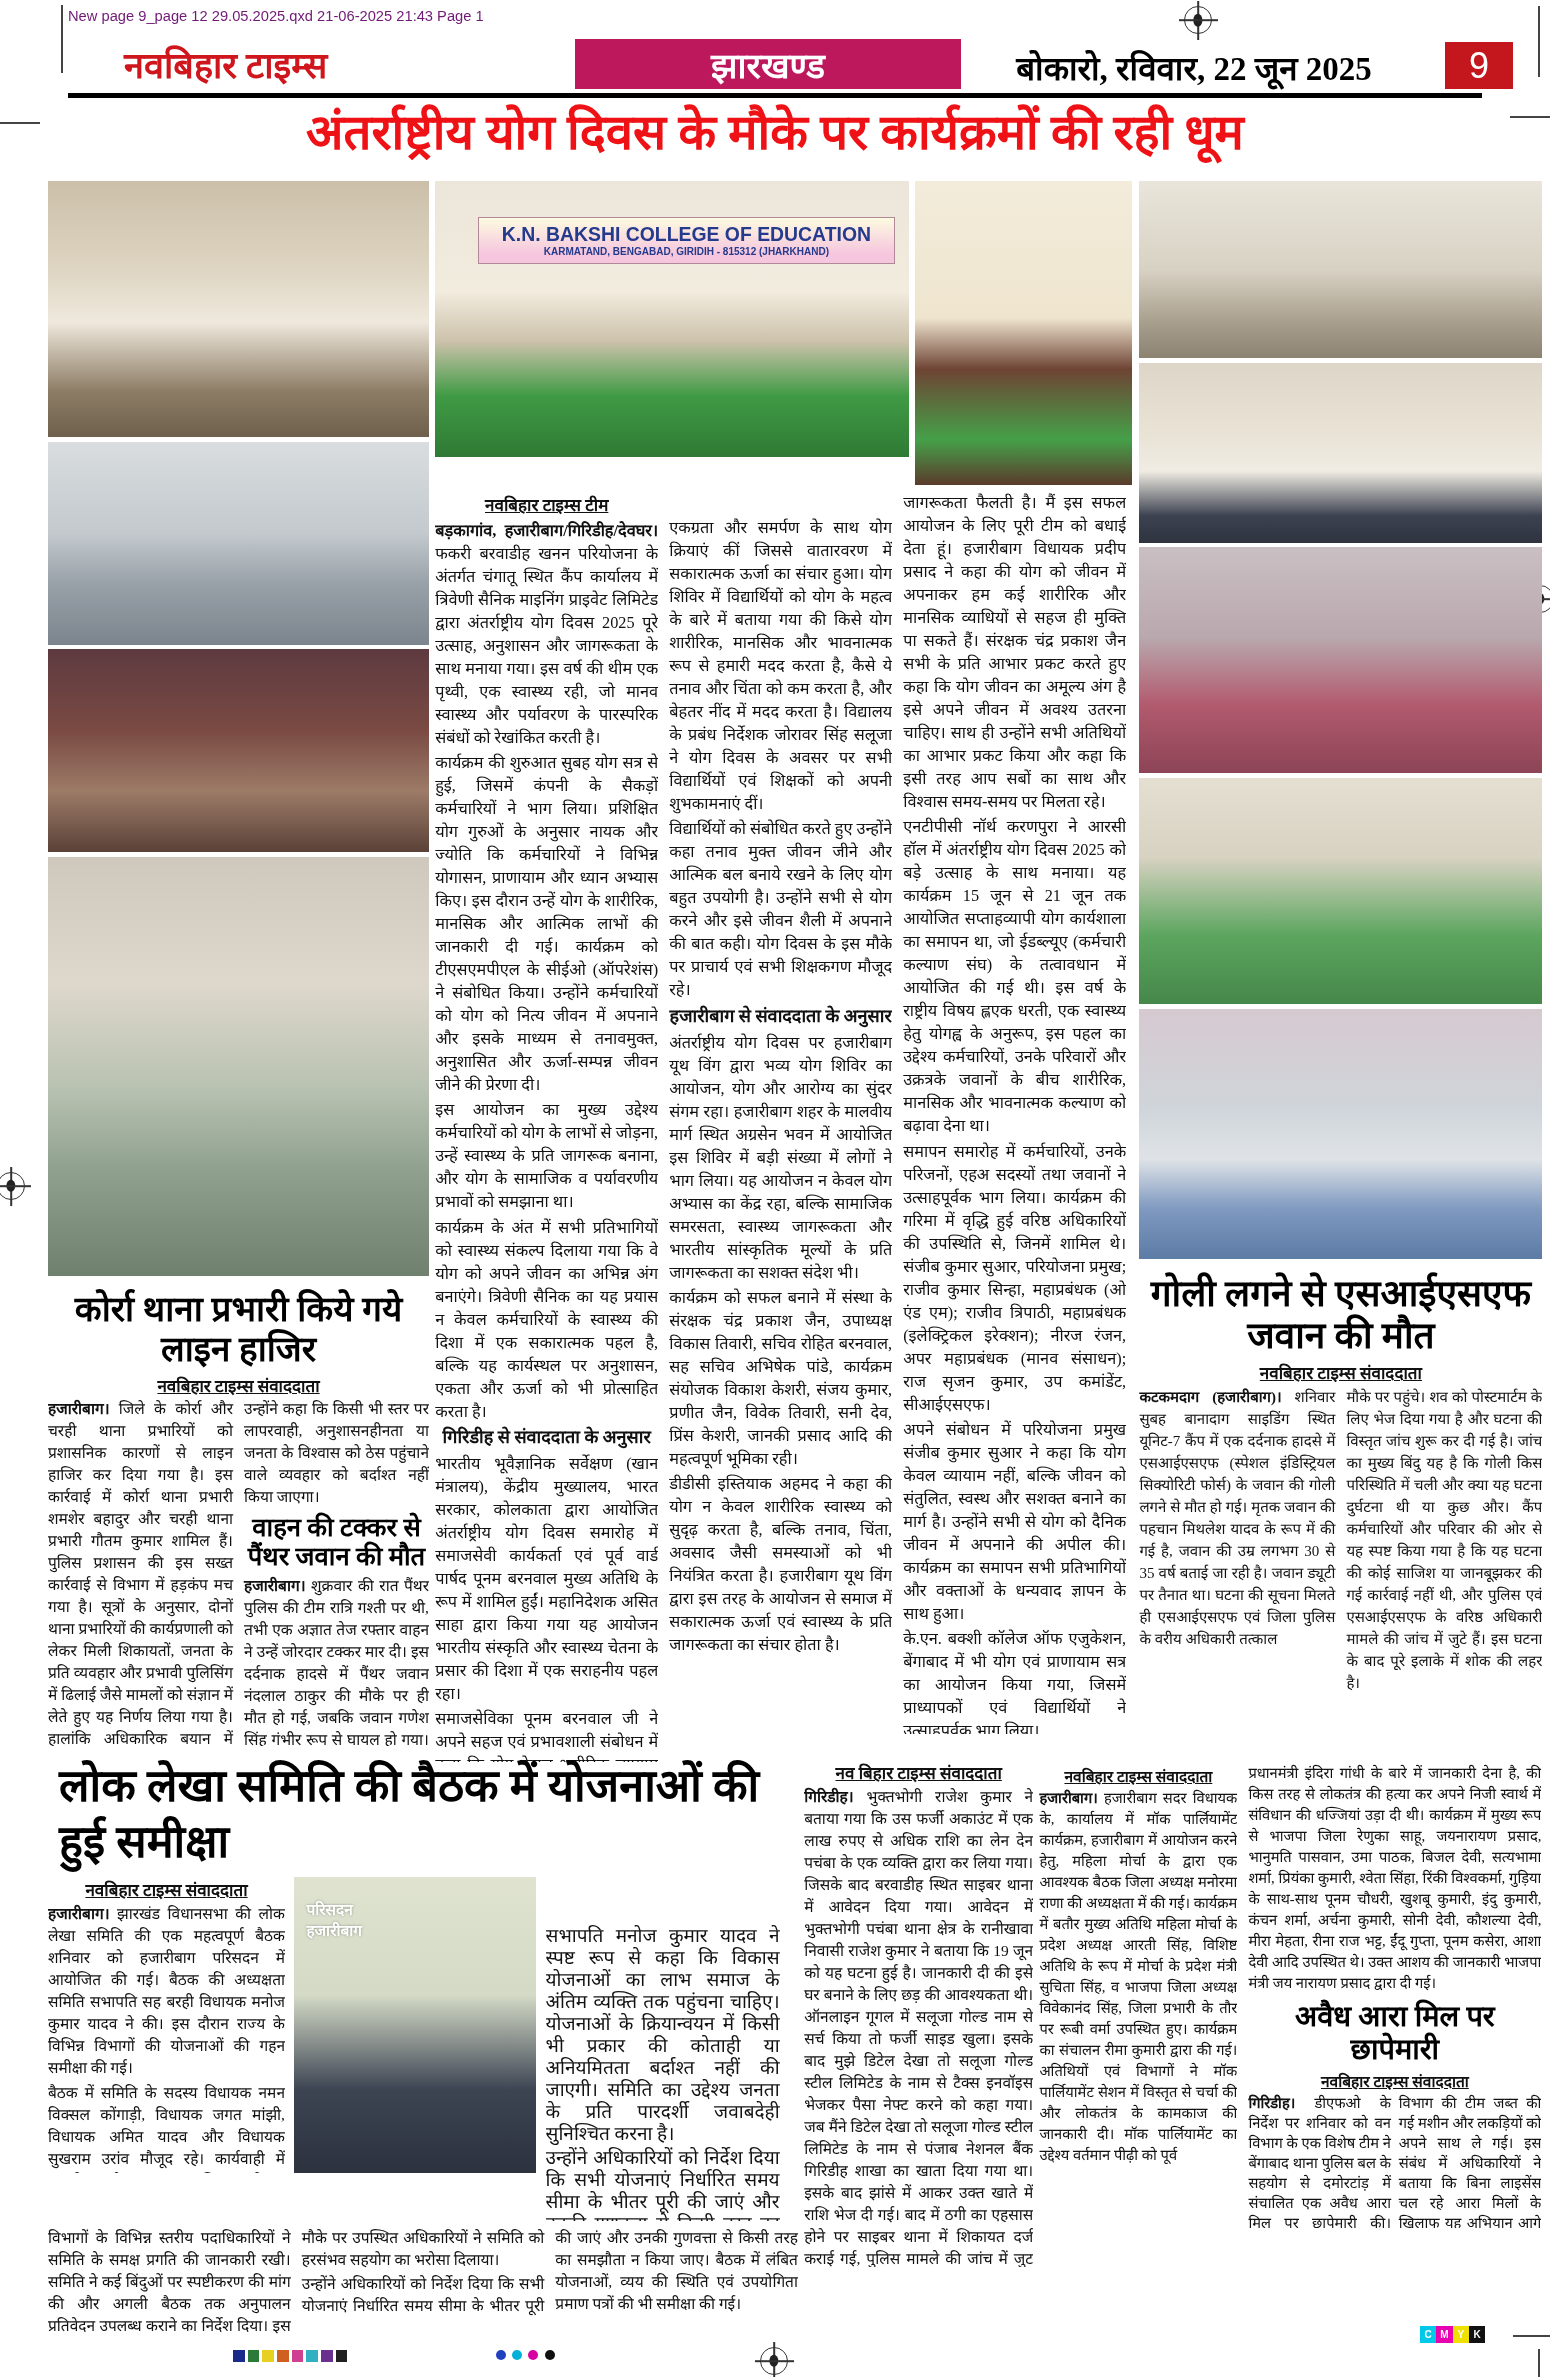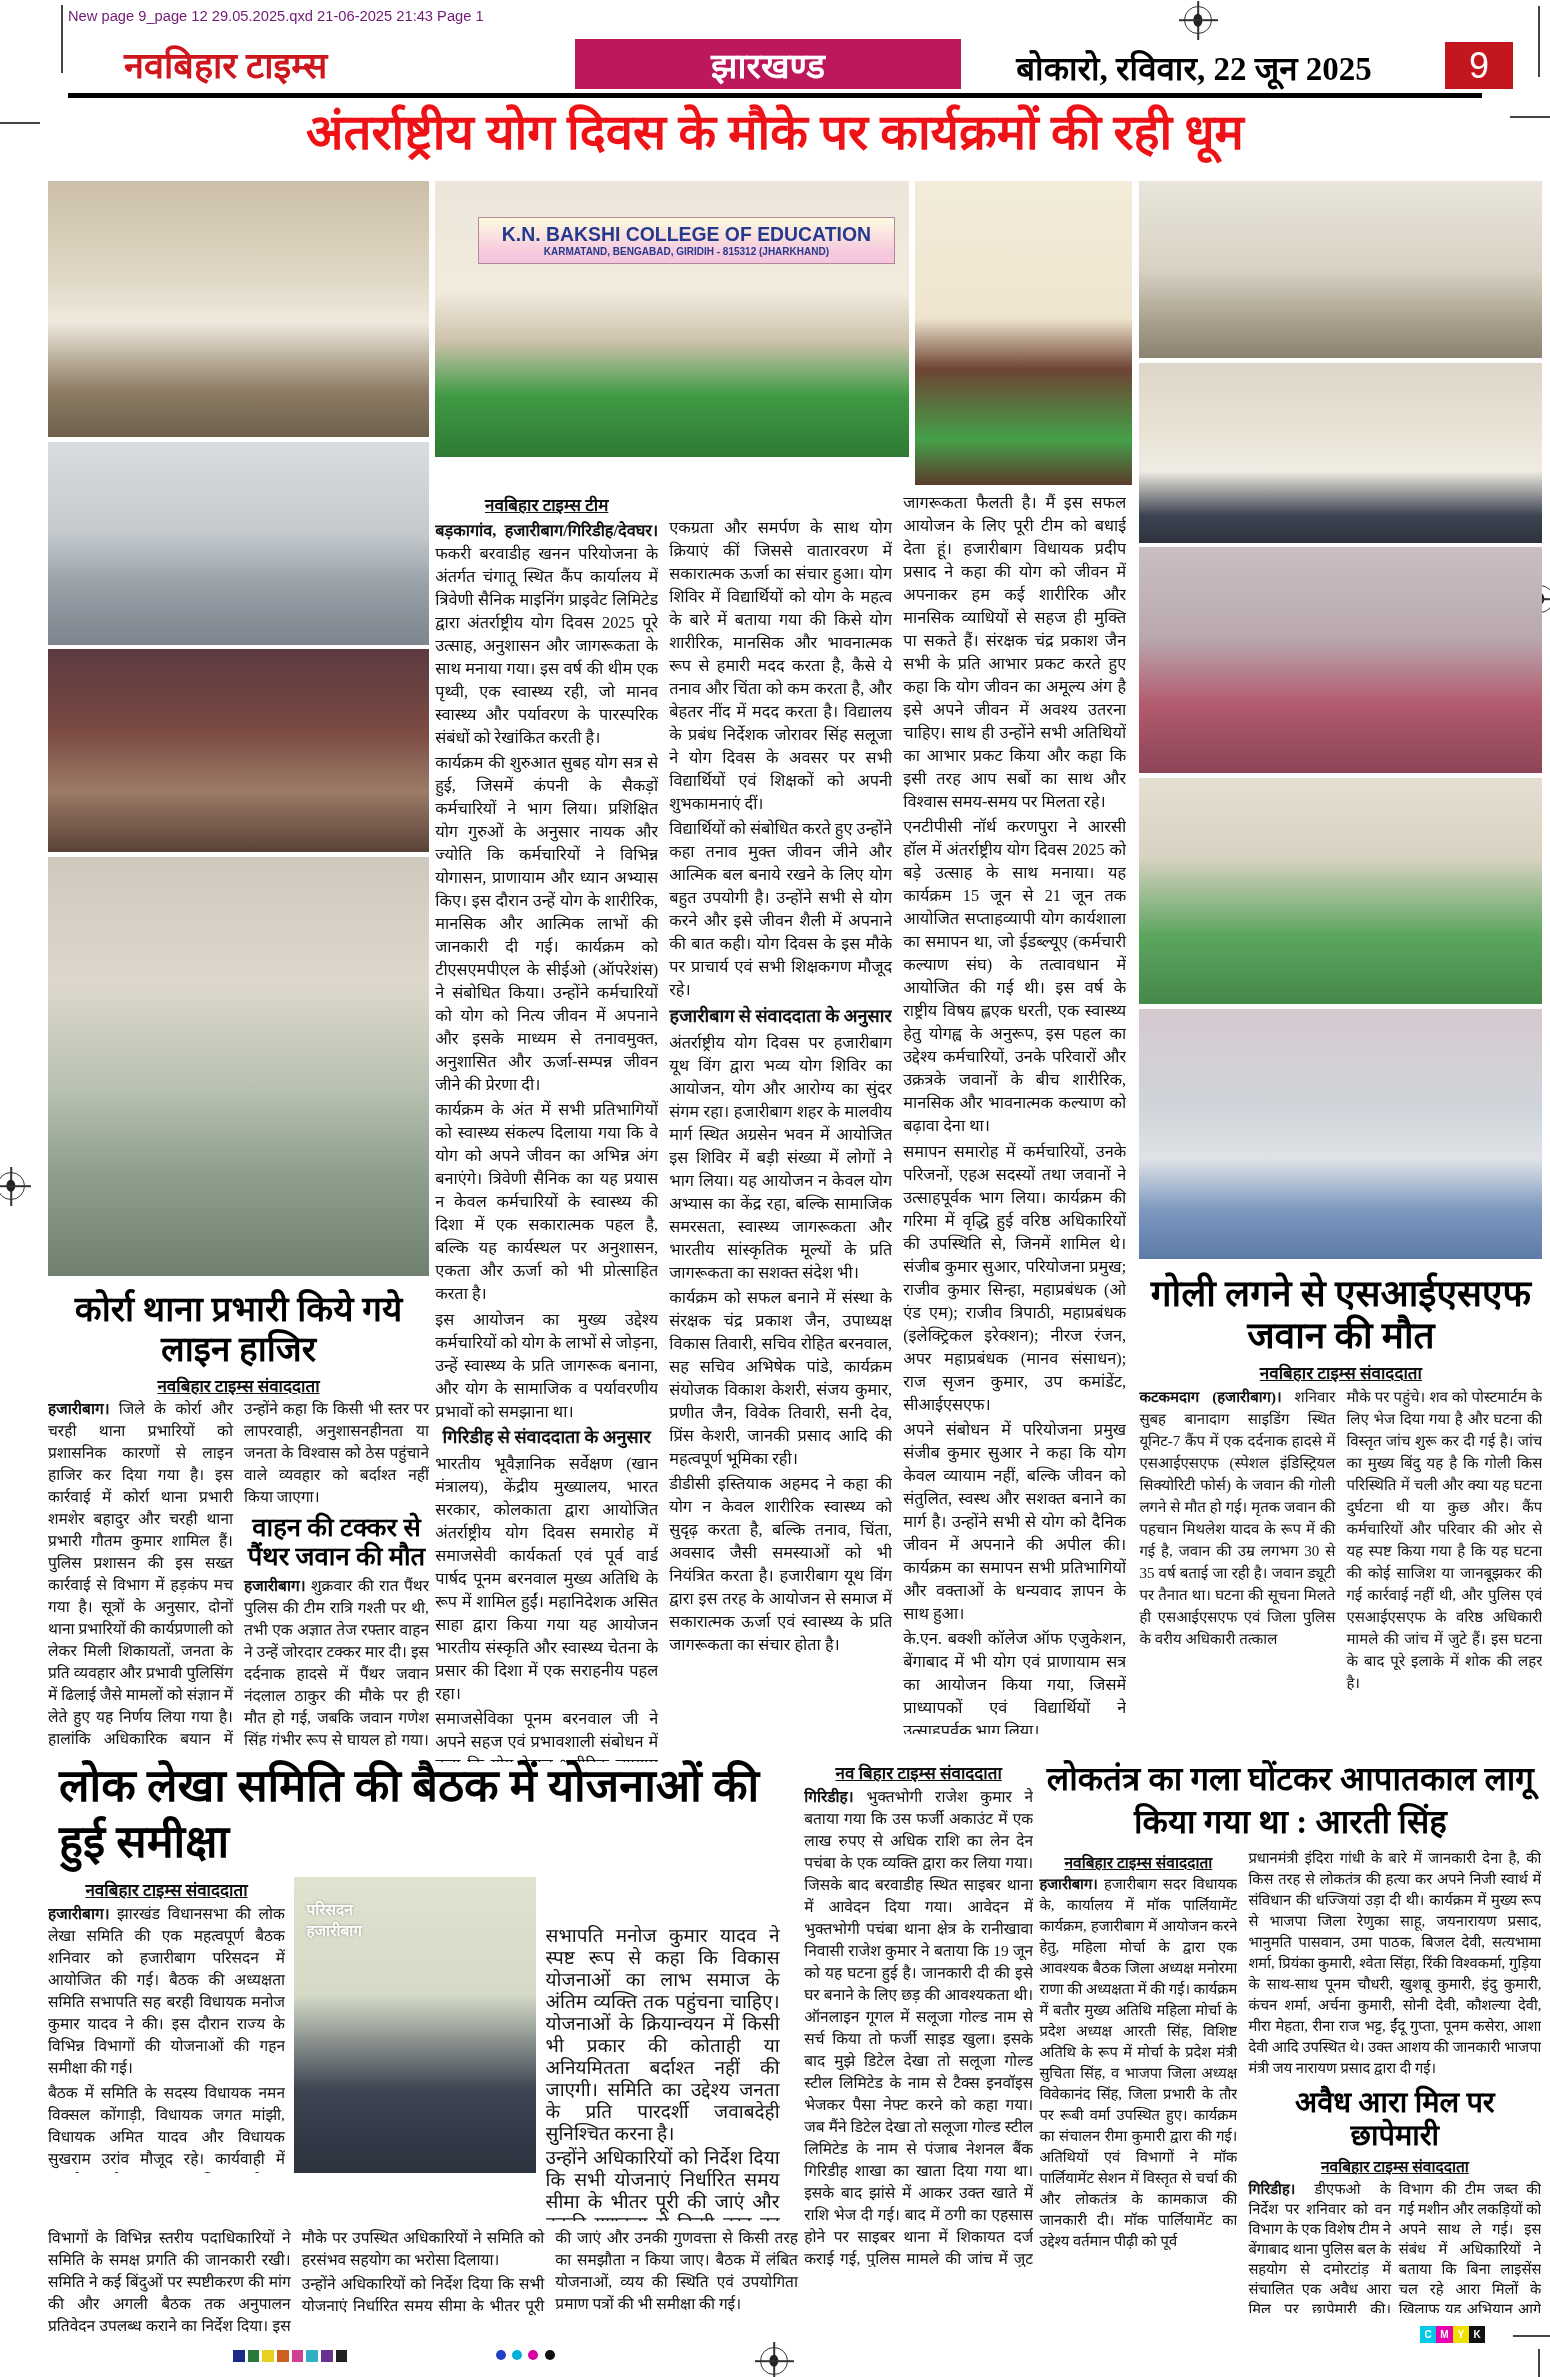--- a/index.html
+++ b/index.html
@@ -116,22 +116,22 @@
             <div class="b2">KARMATAND, BENGABAD, GIRIDIH - 815312 (JHARKHAND)</div>
           </div>
         </div>
         <div class="photo" style="width:217px;height:304px;background:linear-gradient(180deg,#f3ecda 0%,#efe5cf 45%,#6e4434 62%,#45a049 85%,#5b3b2c 100%);"></div>
       </div>
       <div style="display:flex;gap:11px;margin-top:6.2px;">
         <div class="bt clip" style="width:223px;height:1271px;font-size:16.3px;line-height:23px;">
           <div class="byline">नवबिहार टाइम्स टीम</div>
           <p><span class="dl">बड़कागांव, हजारीबाग/गिरिडीह/देवघर।</span> <span>फकरी बरवाडीह खनन परियोजना के अंतर्गत चंगातू स्थित कैंप कार्यालय में त्रिवेणी सैनिक माइनिंग प्राइवेट लिमिटेड द्वारा अंतर्राष्ट्रीय योग दिवस 2025 पूरे उत्साह, अनुशासन और जागरूकता के साथ मनाया गया। इस वर्ष की थीम एक पृथ्वी, एक स्वास्थ्य रही, जो मानव स्वास्थ्य और पर्यावरण के पारस्परिक संबंधों को रेखांकित करती है।</span></p>
           <p>कार्यक्रम की शुरुआत सुबह योग सत्र से हुई, जिसमें कंपनी के सैकड़ों कर्मचारियों ने भाग लिया। प्रशिक्षित योग गुरुओं के अनुसार नायक और ज्योति कि कर्मचारियों ने विभिन्न योगासन, प्राणायाम और ध्यान अभ्यास किए। इस दौरान उन्हें योग के शारीरिक, मानसिक और आत्मिक लाभों की जानकारी दी गई। कार्यक्रम को टीएसएमपीएल के सीईओ (ऑपरेशंस) ने संबोधित किया। उन्होंने कर्मचारियों को योग को नित्य जीवन में अपनाने और इसके माध्यम से तनावमुक्त, अनुशासित और ऊर्जा-सम्पन्न जीवन जीने की प्रेरणा दी।</p>
+          <p>इस आयोजन का मुख्य उद्देश्य कर्मचारियों को योग के लाभों से जोड़ना, उन्हें स्वास्थ्य के प्रति जागरूक बनाना, और योग के सामाजिक व पर्यावरणीय प्रभावों को समझाना था।</p>
           <p>कार्यक्रम के अंत में सभी प्रतिभागियों को स्वास्थ्य संकल्प दिलाया गया कि वे योग को अपने जीवन का अभिन्न अंग बनाएंगे। त्रिवेणी सैनिक का यह प्रयास न केवल कर्मचारियों के स्वास्थ्य की दिशा में एक सकारात्मक पहल है, बल्कि यह कार्यस्थल पर अनुशासन, एकता और ऊर्जा को भी प्रोत्साहित करता है।</p>
-          <p>इस आयोजन का मुख्य उद्देश्य कर्मचारियों को योग के लाभों से जोड़ना, उन्हें स्वास्थ्य के प्रति जागरूक बनाना, और योग के सामाजिक व पर्यावरणीय प्रभावों को समझाना था।</p>
           <div class="subhead-inline">गिरिडीह से संवाददाता के अनुसार</div>
           <p>भारतीय भूवैज्ञानिक सर्वेक्षण (खान मंत्रालय), केंद्रीय मुख्यालय, भारत सरकार, कोलकाता द्वारा आयोजित अंतर्राष्ट्रीय योग दिवस समारोह में समाजसेवी कार्यकर्ता एवं पूर्व वार्ड पार्षद पूनम बरनवाल मुख्य अतिथि के रूप में शामिल हुईं। महानिदेशक असित साहा द्वारा किया गया यह आयोजन भारतीय संस्कृति और स्वास्थ्य चेतना के प्रसार की दिशा में एक सराहनीय पहल रहा।</p>
           <p>समाजसेविका पूनम बरनवाल जी ने अपने सहज एवं प्रभावशाली संबोधन में कहा कि योग केवल शारीरिक व्यायाम नहीं, बल्कि मन, शरीर और आत्मा के संतुलन का माध्यम है। उन्होंने सरल योगासन, प्राणायाम और ध्यान तकनीकों का सहज प्रदर्शन किया तथा नियमित योगाभ्यास से जीवन में अनुशासन, शांति और सकारात्मक ऊर्जा के संचार की बात कही।</p>
         </div>
         <div class="bt clip" style="width:223px;height:1271px;font-size:16.3px;line-height:23px;margin-top:25px;">
           <p>एकग्रता और समर्पण के साथ योग क्रियाएं कीं जिससे वातारवरण में सकारात्मक ऊर्जा का संचार हुआ। योग शिविर में विद्यार्थियों को योग के महत्व के बारे में बताया गया की किसे योग शारीरिक, मानसिक और भावनात्मक रूप से हमारी मदद करता है, कैसे ये तनाव और चिंता को कम करता है, और बेहतर नींद में मदद करता है। विद्यालय के प्रबंध निर्देशक जोरावर सिंह सलूजा ने योग दिवस के अवसर पर सभी विद्यार्थियों एवं शिक्षकों को अपनी शुभकामनाएं दीं।</p>
           <p>विद्यार्थियों को संबोधित करते हुए उन्होंने कहा तनाव मुक्त जीवन जीने और आत्मिक बल बनाये रखने के लिए योग बहुत उपयोगी है। उन्होंने सभी से योग करने और इसे जीवन शैली में अपनाने की बात कही। योग दिवस के इस मौके पर प्राचार्य एवं सभी शिक्षकगण मौजूद रहे।</p>
           <div class="subhead-inline">हजारीबाग से संवाददाता के अनुसार</div>
           <p>अंतर्राष्ट्रीय योग दिवस पर हजारीबाग यूथ विंग द्वारा भव्य योग शिविर का आयोजन, योग और आरोग्य का सुंदर संगम रहा। हजारीबाग शहर के मालवीय मार्ग स्थित अग्रसेन भवन में आयोजित इस शिविर में बड़ी संख्या में लोगों ने भाग लिया। यह आयोजन न केवल योग अभ्यास का केंद्र रहा, बल्कि सामाजिक समरसता, स्वास्थ्य जागरूकता और भारतीय सांस्कृतिक मूल्यों के प्रति जागरूकता का सशक्त संदेश भी।</p>
           <p>कार्यक्रम को सफल बनाने में संस्था के संरक्षक चंद्र प्रकाश जैन, उपाध्यक्ष विकास तिवारी, सचिव रोहित बरनवाल, सह सचिव अभिषेक पांडे, कार्यक्रम संयोजक विकाश केशरी, संजय कुमार, प्रणीत जैन, विवेक तिवारी, सनी देव, प्रिंस केशरी, जानकी प्रसाद आदि की महत्वपूर्ण भूमिका रही।</p>
@@ -192,21 +192,20 @@
     </div>
 
     <div class="clip">
       <div class="byline">नव बिहार टाइम्स संवाददाता</div>
       <div class="bt clip" style="font-size:15.5px;line-height:22px;height:481px;">
         <p><span class="dl">गिरिडीह।</span> <span>भुक्तभोगी राजेश कुमार ने बताया गया कि उस फर्जी अकाउंट में एक लाख रुपए से अधिक राशि का लेन देन पचंबा के एक व्यक्ति द्वारा कर लिया गया। जिसके बाद बरवाडीह स्थित साइबर थाना में आवेदन दिया गया। आवेदन में भुक्तभोगी पचंबा थाना क्षेत्र के रानीखावा निवासी राजेश कुमार ने बताया कि 19 जून को यह घटना हुई है। जानकारी दी की इसे घर बनाने के लिए छड़ की आवश्यकता थी। ऑनलाइन गूगल में सलूजा गोल्ड नाम से सर्च किया तो फर्जी साइड खुला। इसके बाद मुझे डिटेल देखा तो सलूजा गोल्ड स्टील लिमिटेड के नाम से टैक्स इनवॉइस भेजकर पैसा नेफ्ट करने को कहा गया। जब मैंने डिटेल देखा तो सलूजा गोल्ड स्टील लिमिटेड के नाम से पंजाब नेशनल बैंक गिरिडीह शाखा का खाता दिया गया था। इसके बाद झांसे में आकर उक्त खाते में राशि भेज दी गई। बाद में ठगी का एहसास होने पर साइबर थाना में शिकायत दर्ज कराई गई, पुलिस मामले की जांच में जुट गई है।</span></p>
       </div>
     </div>
 
     <div class="clip">
-      <div class="art-head" style="font-size:33px;line-height:1.3;">लोकतंत्र का गला घोंटकर आपातकाल लागू किया गया था : आरती सिंह</div>
       <div class="lt-row">
         <div class="bt clip" style="font-size:14.7px;line-height:21px;height:465px;">
           <div class="byline" style="font-size:15.5px;">नवबिहार टाइम्स संवाददाता</div>
           <p><span class="dl">हजारीबाग।</span> <span>हजारीबाग सदर विधायक के, कार्यालय में मॉक पार्लियामेंट कार्यक्रम, हजारीबाग में आयोजन करने हेतु, महिला मोर्चा के द्वारा एक आवश्यक बैठक जिला अध्यक्ष मनोरमा राणा की अध्यक्षता में की गई। कार्यक्रम में बतौर मुख्य अतिथि महिला मोर्चा के प्रदेश अध्यक्ष आरती सिंह, विशिष्ट अतिथि के रूप में मोर्चा के प्रदेश मंत्री सुचिता सिंह, व भाजपा जिला अध्यक्ष विवेकानंद सिंह, जिला प्रभारी के तौर पर रूबी वर्मा उपस्थित हुए। कार्यक्रम का संचालन रीमा कुमारी द्वारा की गई। अतिथियों एवं विभागों ने मॉक पार्लियामेंट सेशन में विस्तृत से चर्चा की और लोकतंत्र के कामकाज की जानकारी दी। मॉक पार्लियामेंट का उद्देश्य वर्तमान पीढ़ी को पूर्व</span></p>
         </div>
         <div class="clip" style="height:465px;">
           <div class="bt" style="font-size:14.7px;line-height:21px;">
             <p>प्रधानमंत्री इंदिरा गांधी के बारे में जानकारी देना है, की किस तरह से लोकतंत्र की हत्या कर अपने निजी स्वार्थ में संविधान की धज्जियां उड़ा दी थी। कार्यक्रम में मुख्य रूप से भाजपा जिला रेणुका साहू, जयनारायण प्रसाद, भानुमति पासवान, उमा पाठक, बिजल देवी, सत्यभामा शर्मा, प्रियंका कुमारी, श्वेता सिंहा, रिंकी विश्वकर्मा, गुड़िया के साथ-साथ पूनम चौधरी, खुशबू कुमारी, इंदु कुमारी, कंचन शर्मा, अर्चना कुमारी, सोनी देवी, कौशल्या देवी, मीरा मेहता, रीना राज भट्ट, ईंदू गुप्ता, पूनम कसेरा, आशा देवी आदि उपस्थित थे। उक्त आशय की जानकारी भाजपा मंत्री जय नारायण प्रसाद द्वारा दी गई।</p>
           </div>
           <div class="art-head" style="font-size:29px;margin:6.2px 0 1.6px;">अवैध आरा मिल पर छापेमारी</div>

